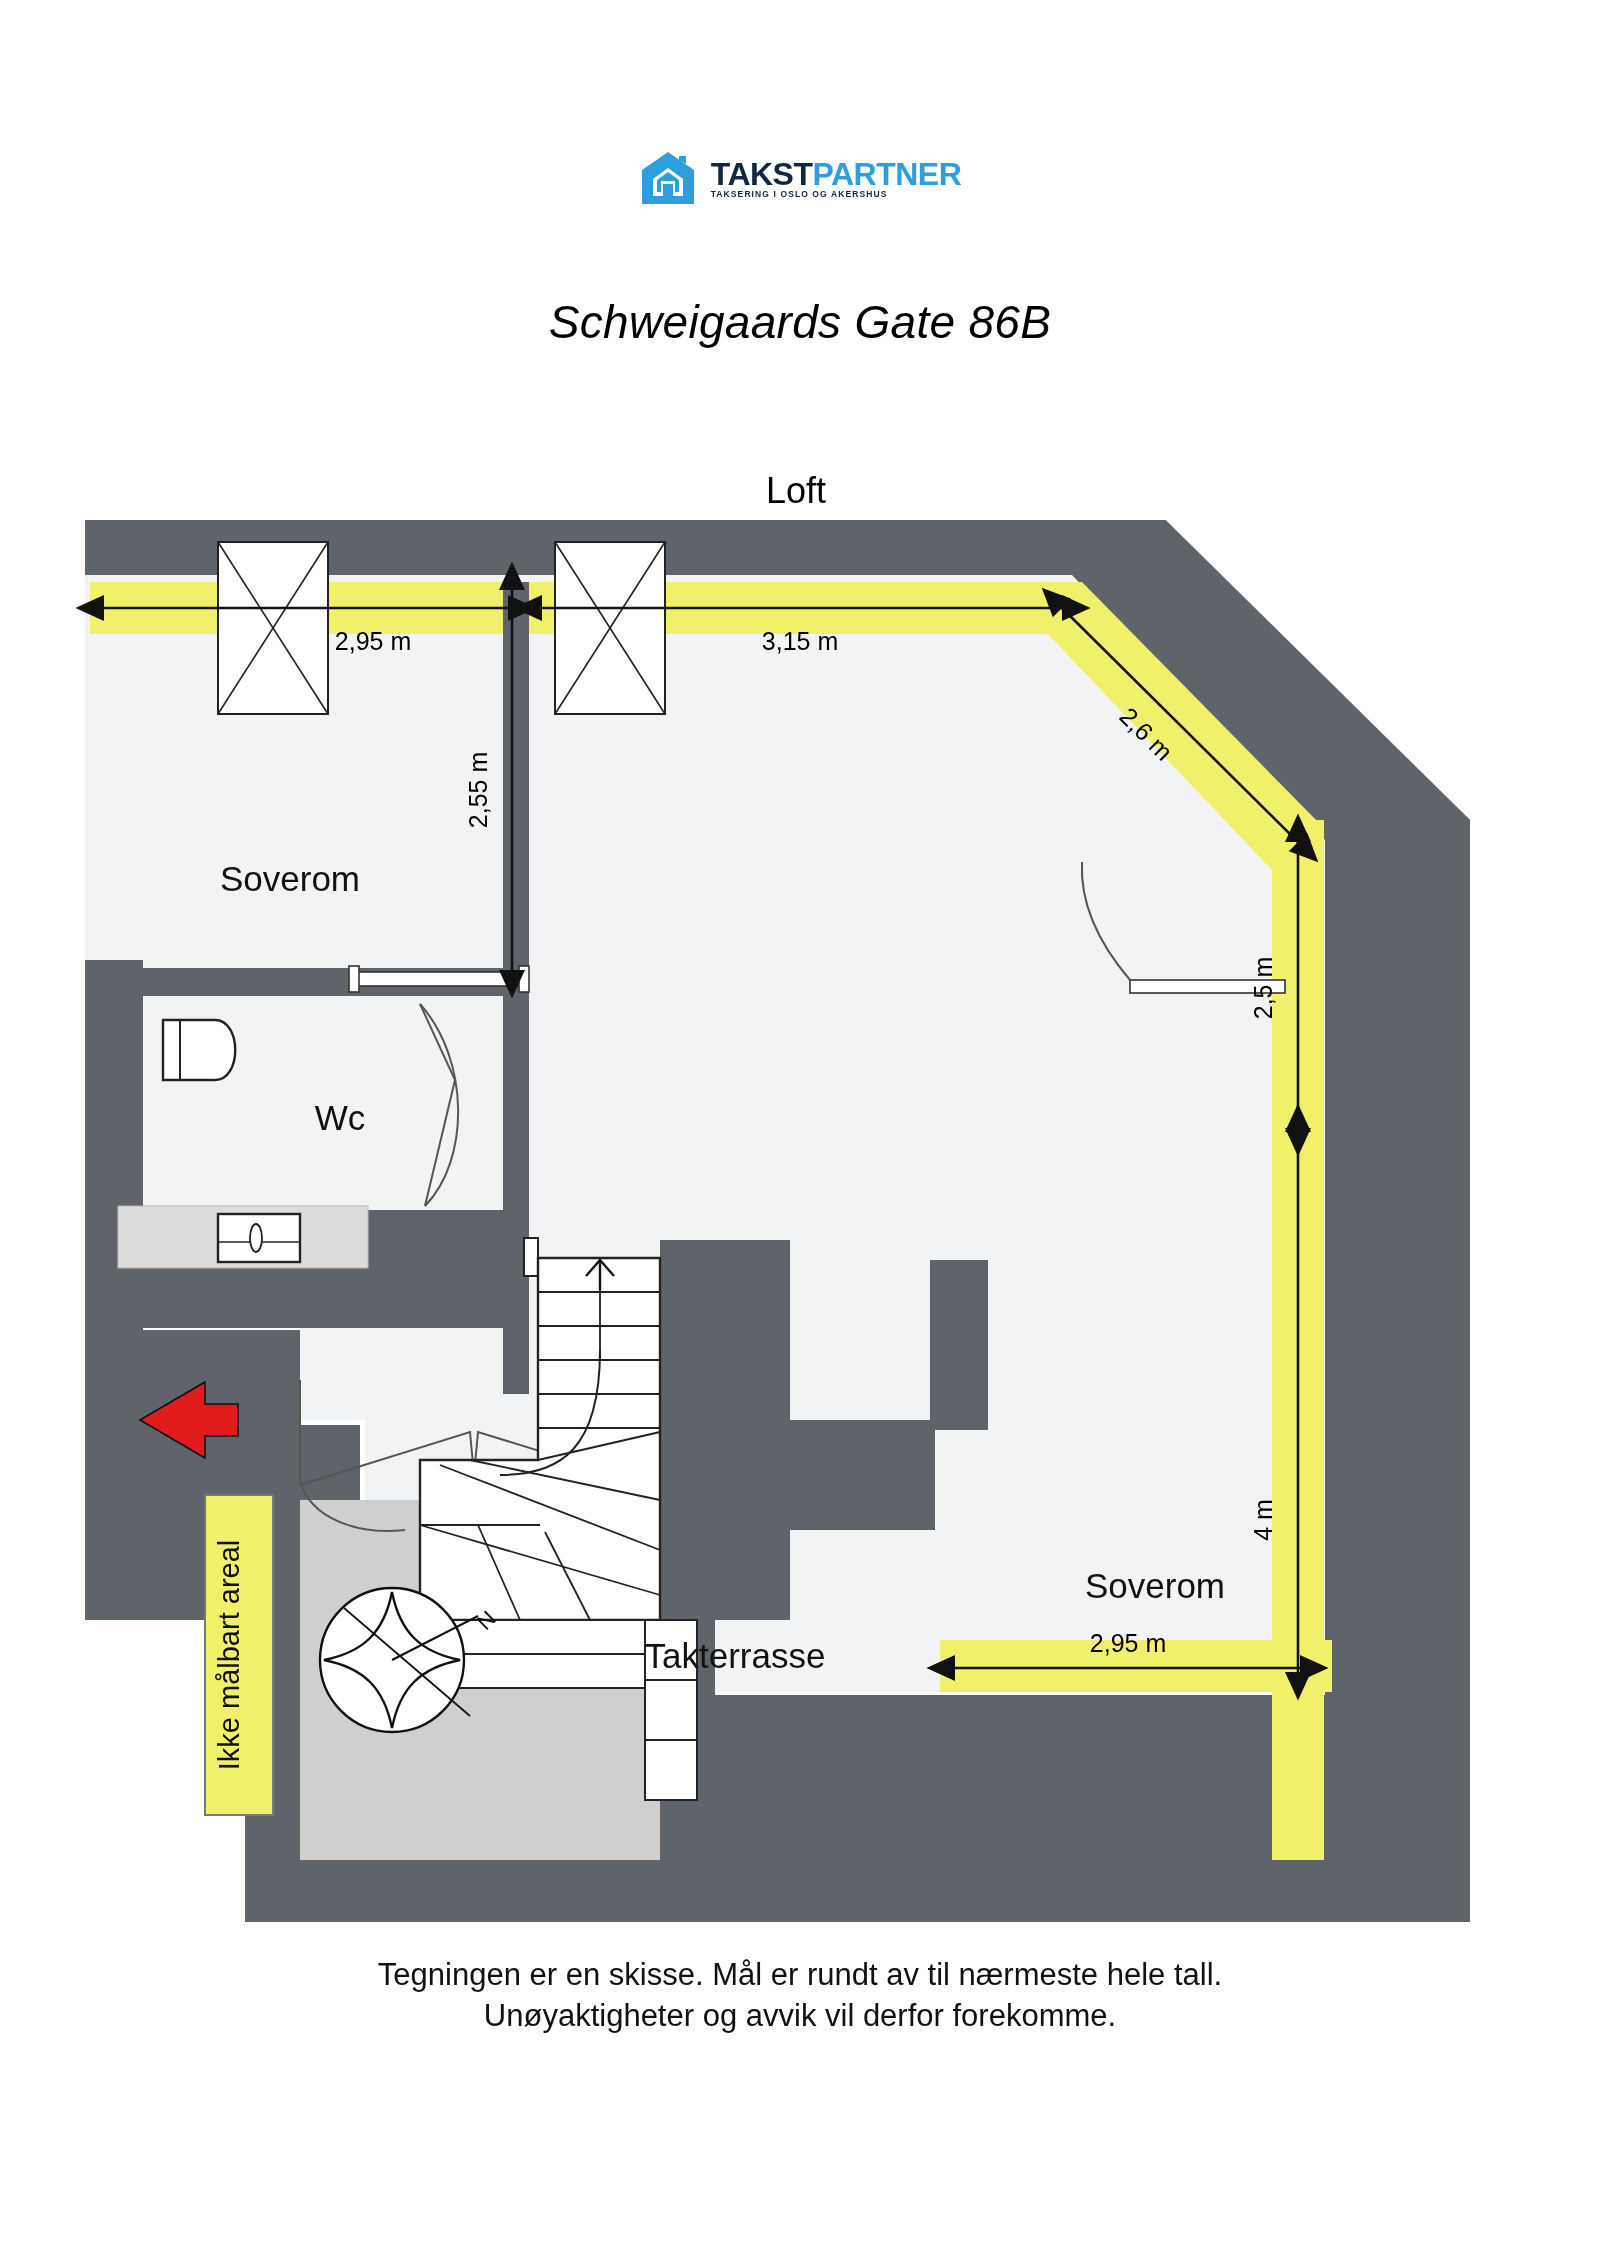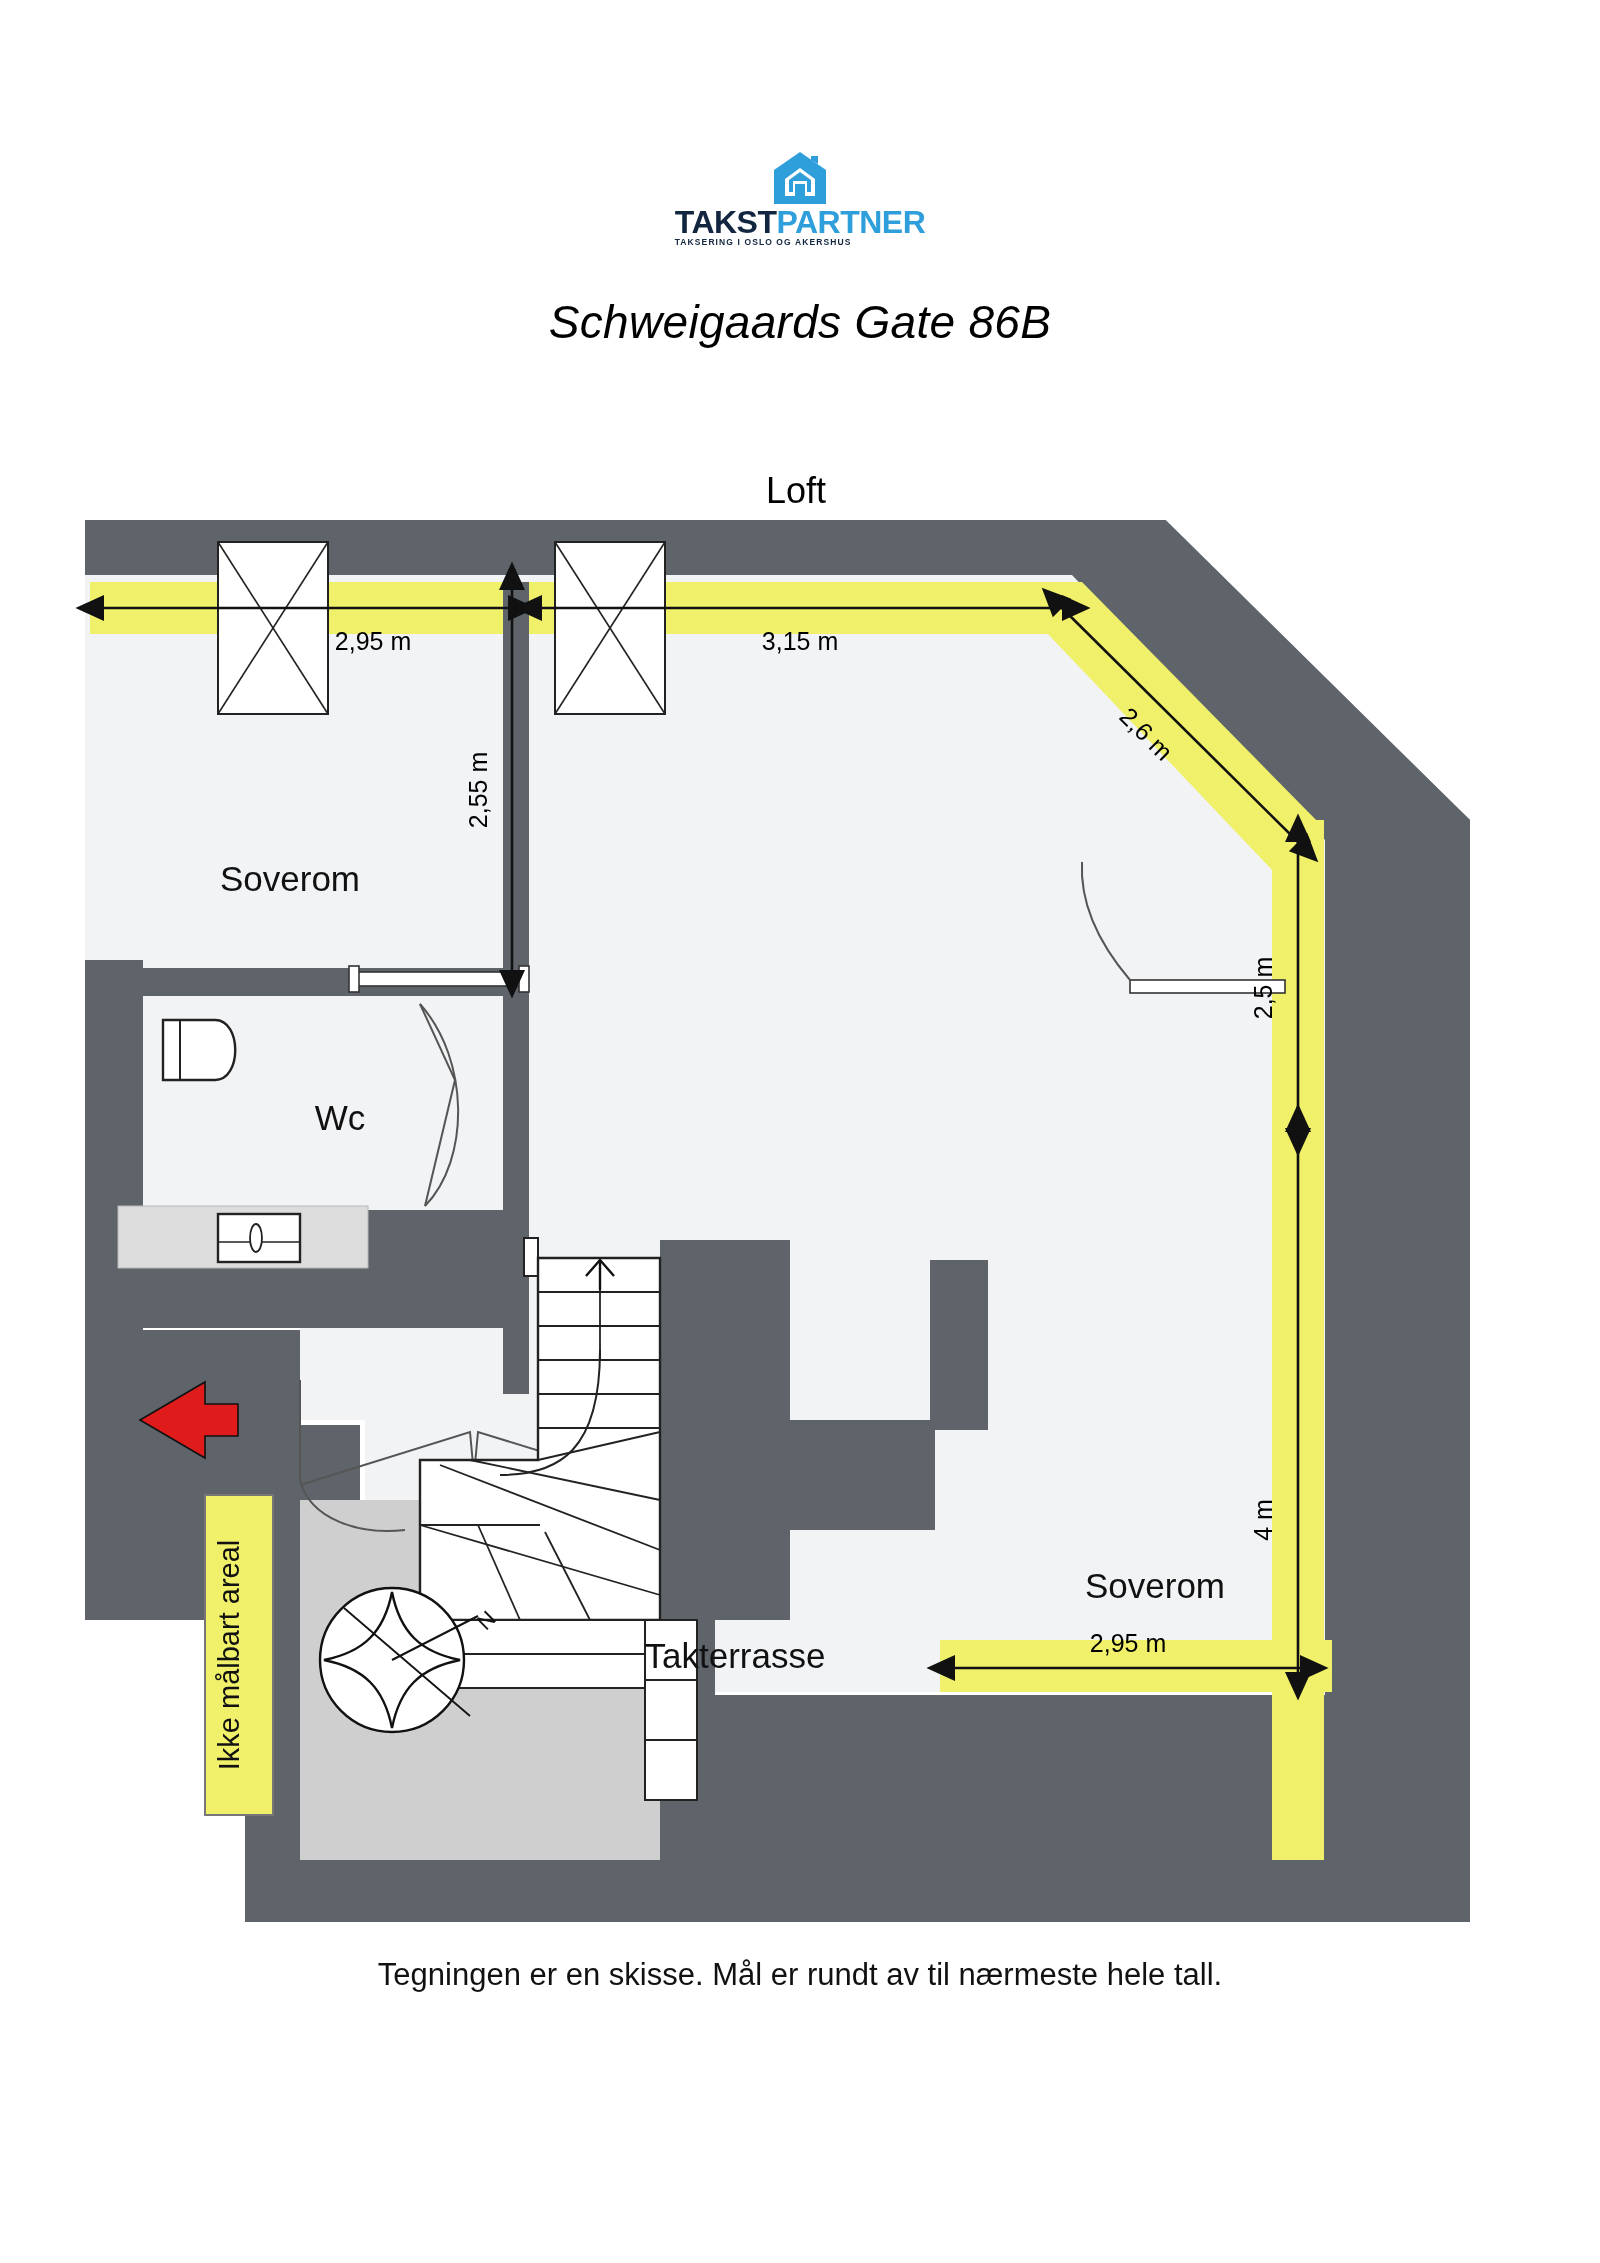--- a/index.html
+++ b/index.html
@@ -22,22 +22,21 @@
     left: 0;
     top: 150px;
     width: 1600px;
     display: flex;
     justify-content: center;
     align-items: center;
   }
   .logo-inner {
     display: flex;
     align-items: center;
-    gap: 0;
-    flex-direction: column;
+    gap: 14px;
   }
   .logo-mark {
     width: 58px;
     height: 56px;
     flex: none;
   }
   .logo-text-col {
     display: flex;
     flex-direction: column;
     align-items: flex-start;
@@ -411,13 +410,14 @@
   <g>
     <rect x="205" y="975" width="68" height="320" fill="#f0f06a" stroke="#777" stroke-width="2"></rect>
     <text class="note-text" x="239" y="1135" text-anchor="middle" transform="rotate(-90 239 1135)">Ikke målbart areal</text>
   </g>
 
 </svg>
 </div>
 
 <div class="disclaimer">
   <div>Tegningen er en skisse. Mål er rundt av til nærmeste hele tall.</div>
+  <div>Unøyaktigheter og avvik vil derfor forekomme.</div>
 </div>
 
 </body></html>

